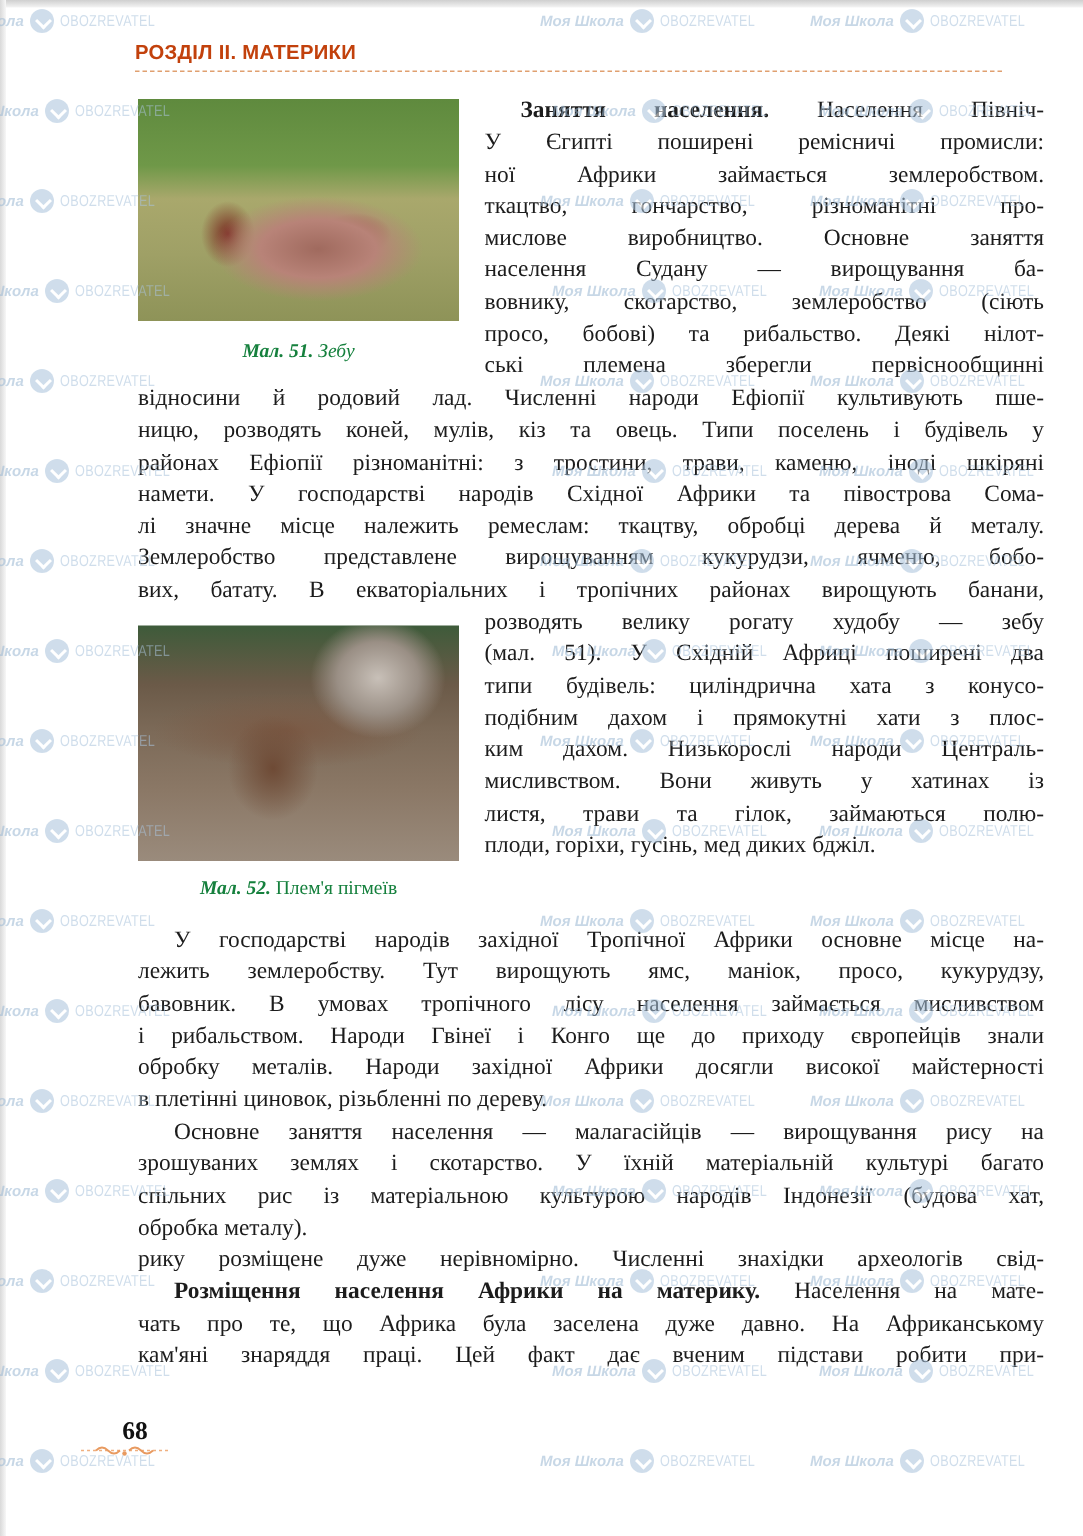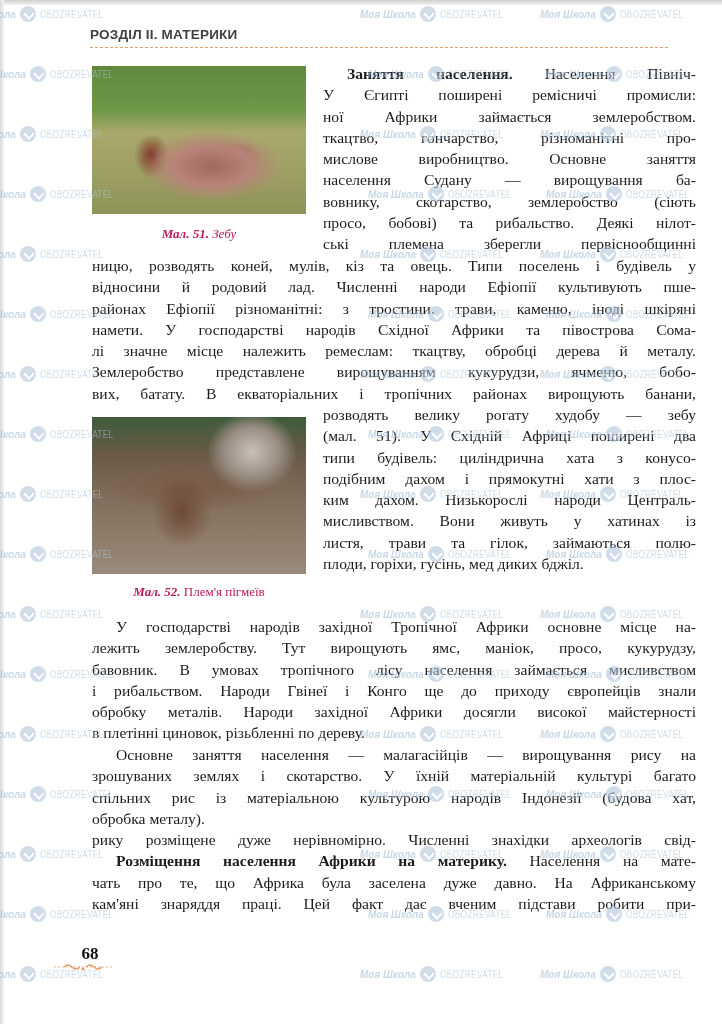--- a/index.html
+++ b/index.html
@@ -6,21 +6,21 @@
   body {
     width: 722px; height: 1024px; background: #ffffff; position: relative; overflow: hidden;
     font-family: "Liberation Serif", "DejaVu Serif", serif; color: #1c1c1c;
   }
   .page-edge-top { position: absolute; left: 0; top: 0; width: 722px; height: 5px; background: linear-gradient(#cfcfcf, #f4f4f4); }
   .page-edge-left { position: absolute; left: 0; top: 0; width: 4px; height: 1024px; background: linear-gradient(90deg, #d9d9d9, #f7f7f7); }
 
   .header { position: absolute; left: 90px; top: 27px; width: 578px; }
   .header-title {
     font-family: "Liberation Sans", "DejaVu Sans", sans-serif; font-weight: bold; font-size: 13.5px;
-    letter-spacing: 0.2px; color: #404040;
+    letter-spacing: 0.2px; color: #c2410c;
   }
   .header-rule { margin-top: 5px; height: 0; border-top: 1.5px dashed #e0a070; }
 
   .figure { position: absolute; }
   .fig51 { left: 92px; top: 66px; width: 214px; height: 148px; }
   .fig52 { left: 92px; top: 417px; width: 214px; height: 157px; }
   .photo { width: 100%; height: 100%; position: relative; overflow: hidden; }
 
   .photo-zebu {
     background:
@@ -30,21 +30,21 @@
       linear-gradient(180deg, #5f8a3e 0%, #6f9848 30%, #a9a86c 45%, #9fa066 70%, #8e9358 100%);
   }
   .photo-pygmy {
     background:
       radial-gradient(ellipse 45px 40px at 160px 35px, #c8c0b8 0%, #9a8f85 60%, rgba(150,140,130,0) 100%),
       radial-gradient(ellipse 30px 35px at 90px 95px, #6e4a35 0%, rgba(110,74,53,0) 100%),
       radial-gradient(ellipse 90px 25px at 100px 70px, #7b5a45 0%, rgba(123,90,69,0) 100%),
       linear-gradient(180deg, #3e5b3a 0%, #6b5a48 25%, #7c6a58 45%, #8b7866 70%, #9a8b7c 100%);
   }
   .caption {
-    position: absolute; left: 0; width: 100%; text-align: center; font-style: italic; font-size: 13px; color: #be185d;
+    position: absolute; left: 0; width: 100%; text-align: center; font-style: italic; font-size: 13px; color: #15803d;
   }
   .fig51 .caption { top: 160px; }
   .fig52 .caption { top: 167px; }
   .caption b { font-style: italic; font-weight: bold; }
 
   .text-block { position: absolute; font-size: 15.6px; line-height: 21.3px; text-align: justify; }
   .col-right { left: 323px; width: 373px; }
   .col-full { left: 92px; width: 604px; }
   .line { display: block; white-space: nowrap; text-align-last: justify; text-align: justify; }
   .line.last { text-align-last: left; }
@@ -92,22 +92,22 @@
   <span class="line">ної Африки займається землеробством.</span>
   <span class="line">ткацтво, гончарство, різноманітні про-</span>
   <span class="line">мислове виробництво. Основне заняття</span>
   <span class="line">населення Судану — вирощування ба-</span>
   <span class="line">вовнику, скотарство, землеробство (сіють</span>
   <span class="line">просо, бобові) та рибальство. Деякі нілот-</span>
   <span class="line">ські племена зберегли первіснообщинні</span>
 </div>
 
 <div class="text-block col-full" style="top:255px">
+  <span class="line">відносини й родовий лад. Численні народи Ефіопії культивують пше-</span>
   <span class="line">ницю, розводять коней, мулів, кіз та овець. Типи поселень і будівель у</span>
-  <span class="line">відносини й родовий лад. Численні народи Ефіопії культивують пше-</span>
   <span class="line">районах Ефіопії різноманітні: з тростини, трави, каменю, іноді шкіряні</span>
   <span class="line">намети. У господарстві народів Східної Африки та півострова Сома-</span>
   <span class="line">лі значне місце належить ремеслам: ткацтву, обробці дерева й металу.</span>
   <span class="line">Землеробство представлене вирощуванням кукурудзи, ячменю, бобо-</span>
   <span class="line">вих, батату. В екваторіальних і тропічних районах вирощують банани,</span>
 </div>
 
 <div class="text-block col-right" style="top:404px">
   <span class="line">розводять велику рогату худобу — зебу</span>
   <span class="line"><span class="it">(мал. 51)</span><span>. У Східній Африці поширені два</span></span>

